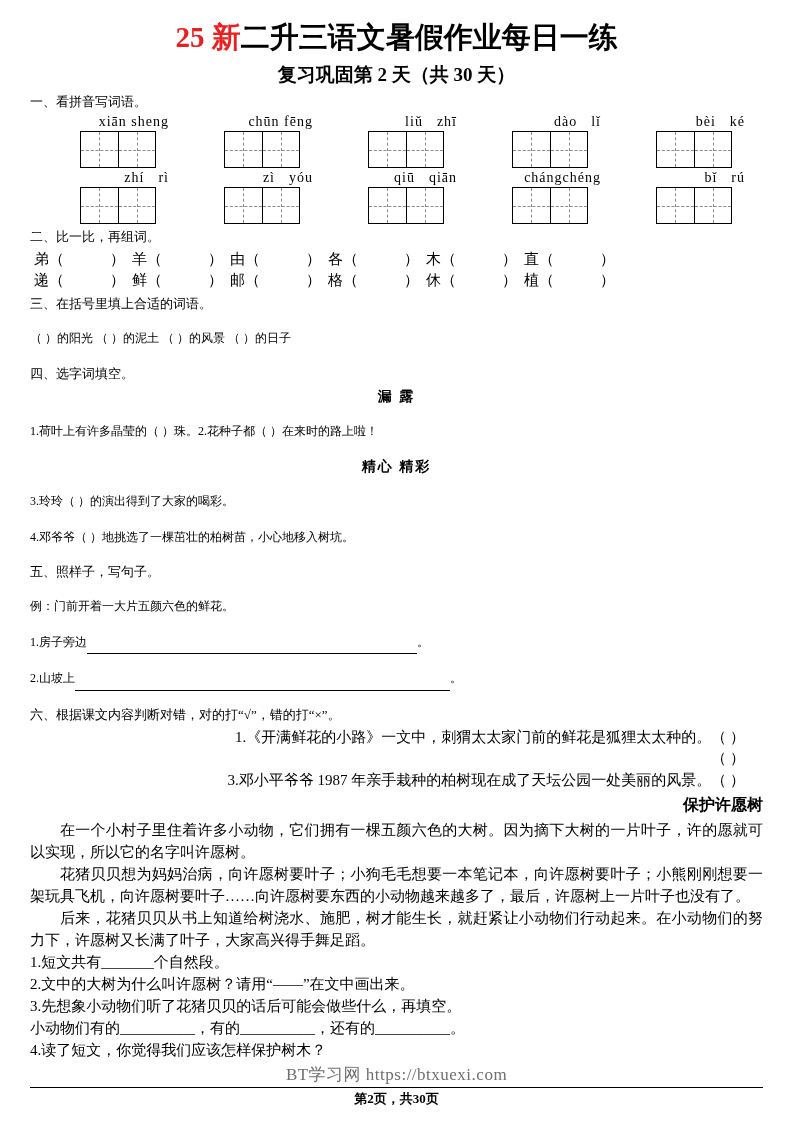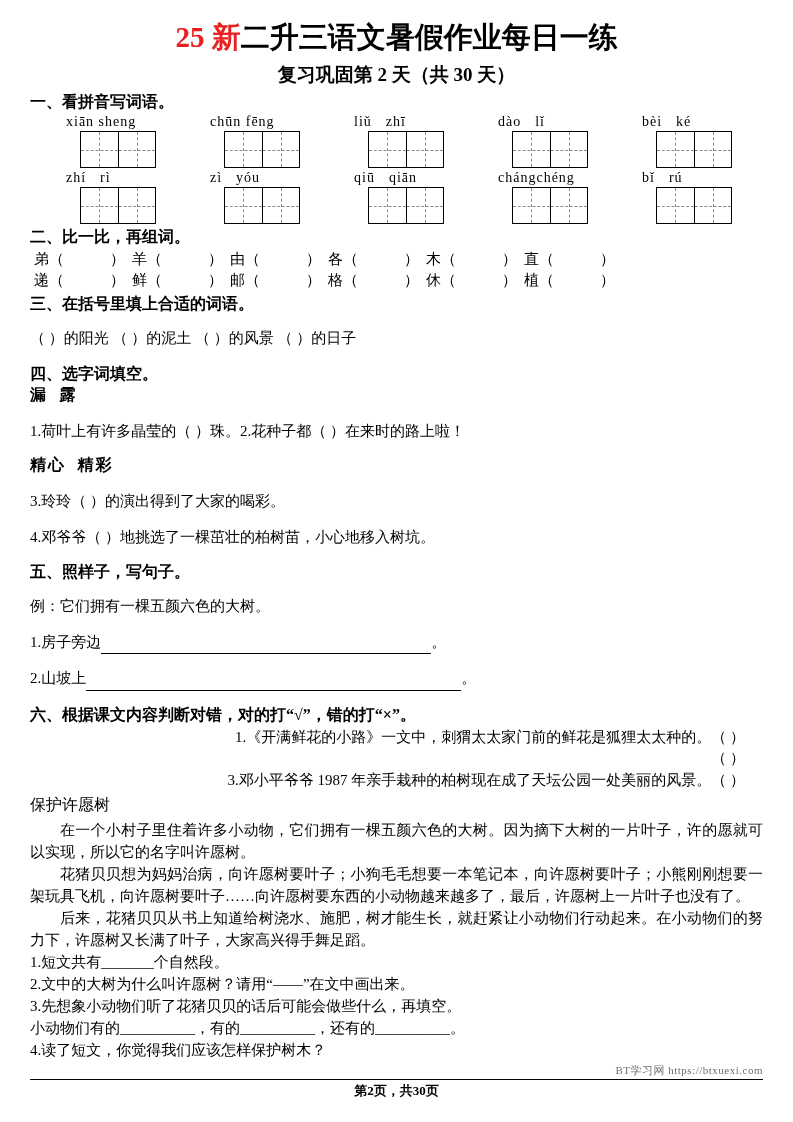--- a/index.html
+++ b/index.html
@@ -32,34 +32,34 @@
   .title .red { color: #e8201f; }
   .subtitle {
     text-align: center;
     font-size: 19px;
     font-weight: bold;
     margin: 6px 0 4px 0;
     line-height: 26px;
   }
   
   .sec {
-    font-size: 16px;
-    font-weight: bold;
+    font-size: 13px;
+    font-weight: normal;
     margin: 3px 0 2px 0;
     line-height: 20px;
   }
   
   .pyrow {
     display: flex;
     justify-content: space-between;
     align-items: flex-end;
     padding: 0 18px 0 36px;
     margin-top: 2px;
   }
-  .pycell { width: 103px; text-align: left; }
+  .pycell { width: 103px; text-align: right; }
   .pytext {
     font-size: 14px;
     font-family: "Liberation Serif", serif;
     letter-spacing: 1px;
     margin-bottom: 1px;
     white-space: nowrap;
   }
   .pytext .sp { display: inline-block; width: 14px; }
   .boxes {
     display: flex;
@@ -91,65 +91,65 @@
   
   .cmp-row {
     display: flex;
     font-size: 15px;
     line-height: 21px;
     padding-left: 4px;
   }
   .cmp-item { width: 98px; white-space: nowrap; }
   
   .line {
-    font-size: 15px;
+    font-size: 12px;
     line-height: 21.5px;
     margin: 14px 0;
   }
   .center-words {
-    font-weight: bold;
-    font-size: 16px;
+    text-align: center;
+    font-weight: bold;
+    font-size: 14px;
     line-height: 21px;
     letter-spacing: 2px;
-    font-family: Liberation Mono, monospace;
   }
   .u-line {
     display: inline-block;
     border-bottom: 1px solid #000;
     vertical-align: baseline;
   }
   .judge-line {
     display: flex;
     justify-content: flex-end;
     font-size: 15px;
     line-height: 21.5px;
   }
   .judge-line .txt { white-space: nowrap; }
   .judge-line .paren { white-space: nowrap; padding-right: 18px; }
   .read-title {
-    text-align: left;
-    font-weight: normal;
+    text-align: right;
+    font-weight: bold;
     font-size: 16px;
     line-height: 24px;
     margin: 2px 0;
   }
   .para {
     font-size: 15px;
     line-height: 22px;
     text-indent: 30px;
     text-align: justify;
   }
   .q {
     font-size: 15px;
     line-height: 22px;
   }
   
   .wm {
-    text-align: right;
-    font-size: 11px;
+    text-align: center;
+    font-size: 17px;
     color: #6f6f6f;
     margin-top: 2px;
     letter-spacing: 0.5px;
   }
   .rule {
     border-top: 1px solid #000;
     margin: 1px 0 2px 0;
   }
   .pagenum {
     text-align: center;
@@ -268,21 +268,21 @@
   <div class="line">（      ）的阳光 （        ）的泥土 （        ）的风景 （        ）的日子</div>
 
   <div class="sec">四、选字词填空。</div>
   <div class="center-words">漏        露</div>
   <div class="line">1.荷叶上有许多晶莹的（        ）珠。2.花种子都（        ）在来时的路上啦！</div>
   <div class="center-words">精心             精彩</div>
   <div class="line">3.玲玲（            ）的演出得到了大家的喝彩。</div>
   <div class="line">4.邓爷爷（          ）地挑选了一棵茁壮的柏树苗，小心地移入树坑。</div>
 
   <div class="sec">五、照样子，写句子。</div>
-  <div class="line">例：它们拥有一棵五颜六色的大树。</div>
+  <div class="line">例：门前开着一大片五颜六色的鲜花。</div>
   <div class="line">
     <span>1.房子旁边</span><span class="u-line" style="width:330px">&nbsp;</span><span>。</span>
   </div>
   <div class="line">
     <span>2.山坡上</span><span class="u-line" style="width:375px">&nbsp;</span><span>。</span>
   </div>
 
   <div class="sec">六、根据课文内容判断对错，对的打“√”，错的打“×”。</div>
   <div class="judge-line">
     <span class="txt">1.《开满鲜花的小路》一文中，刺猬太太家门前的鲜花是狐狸太太种的。</span>

